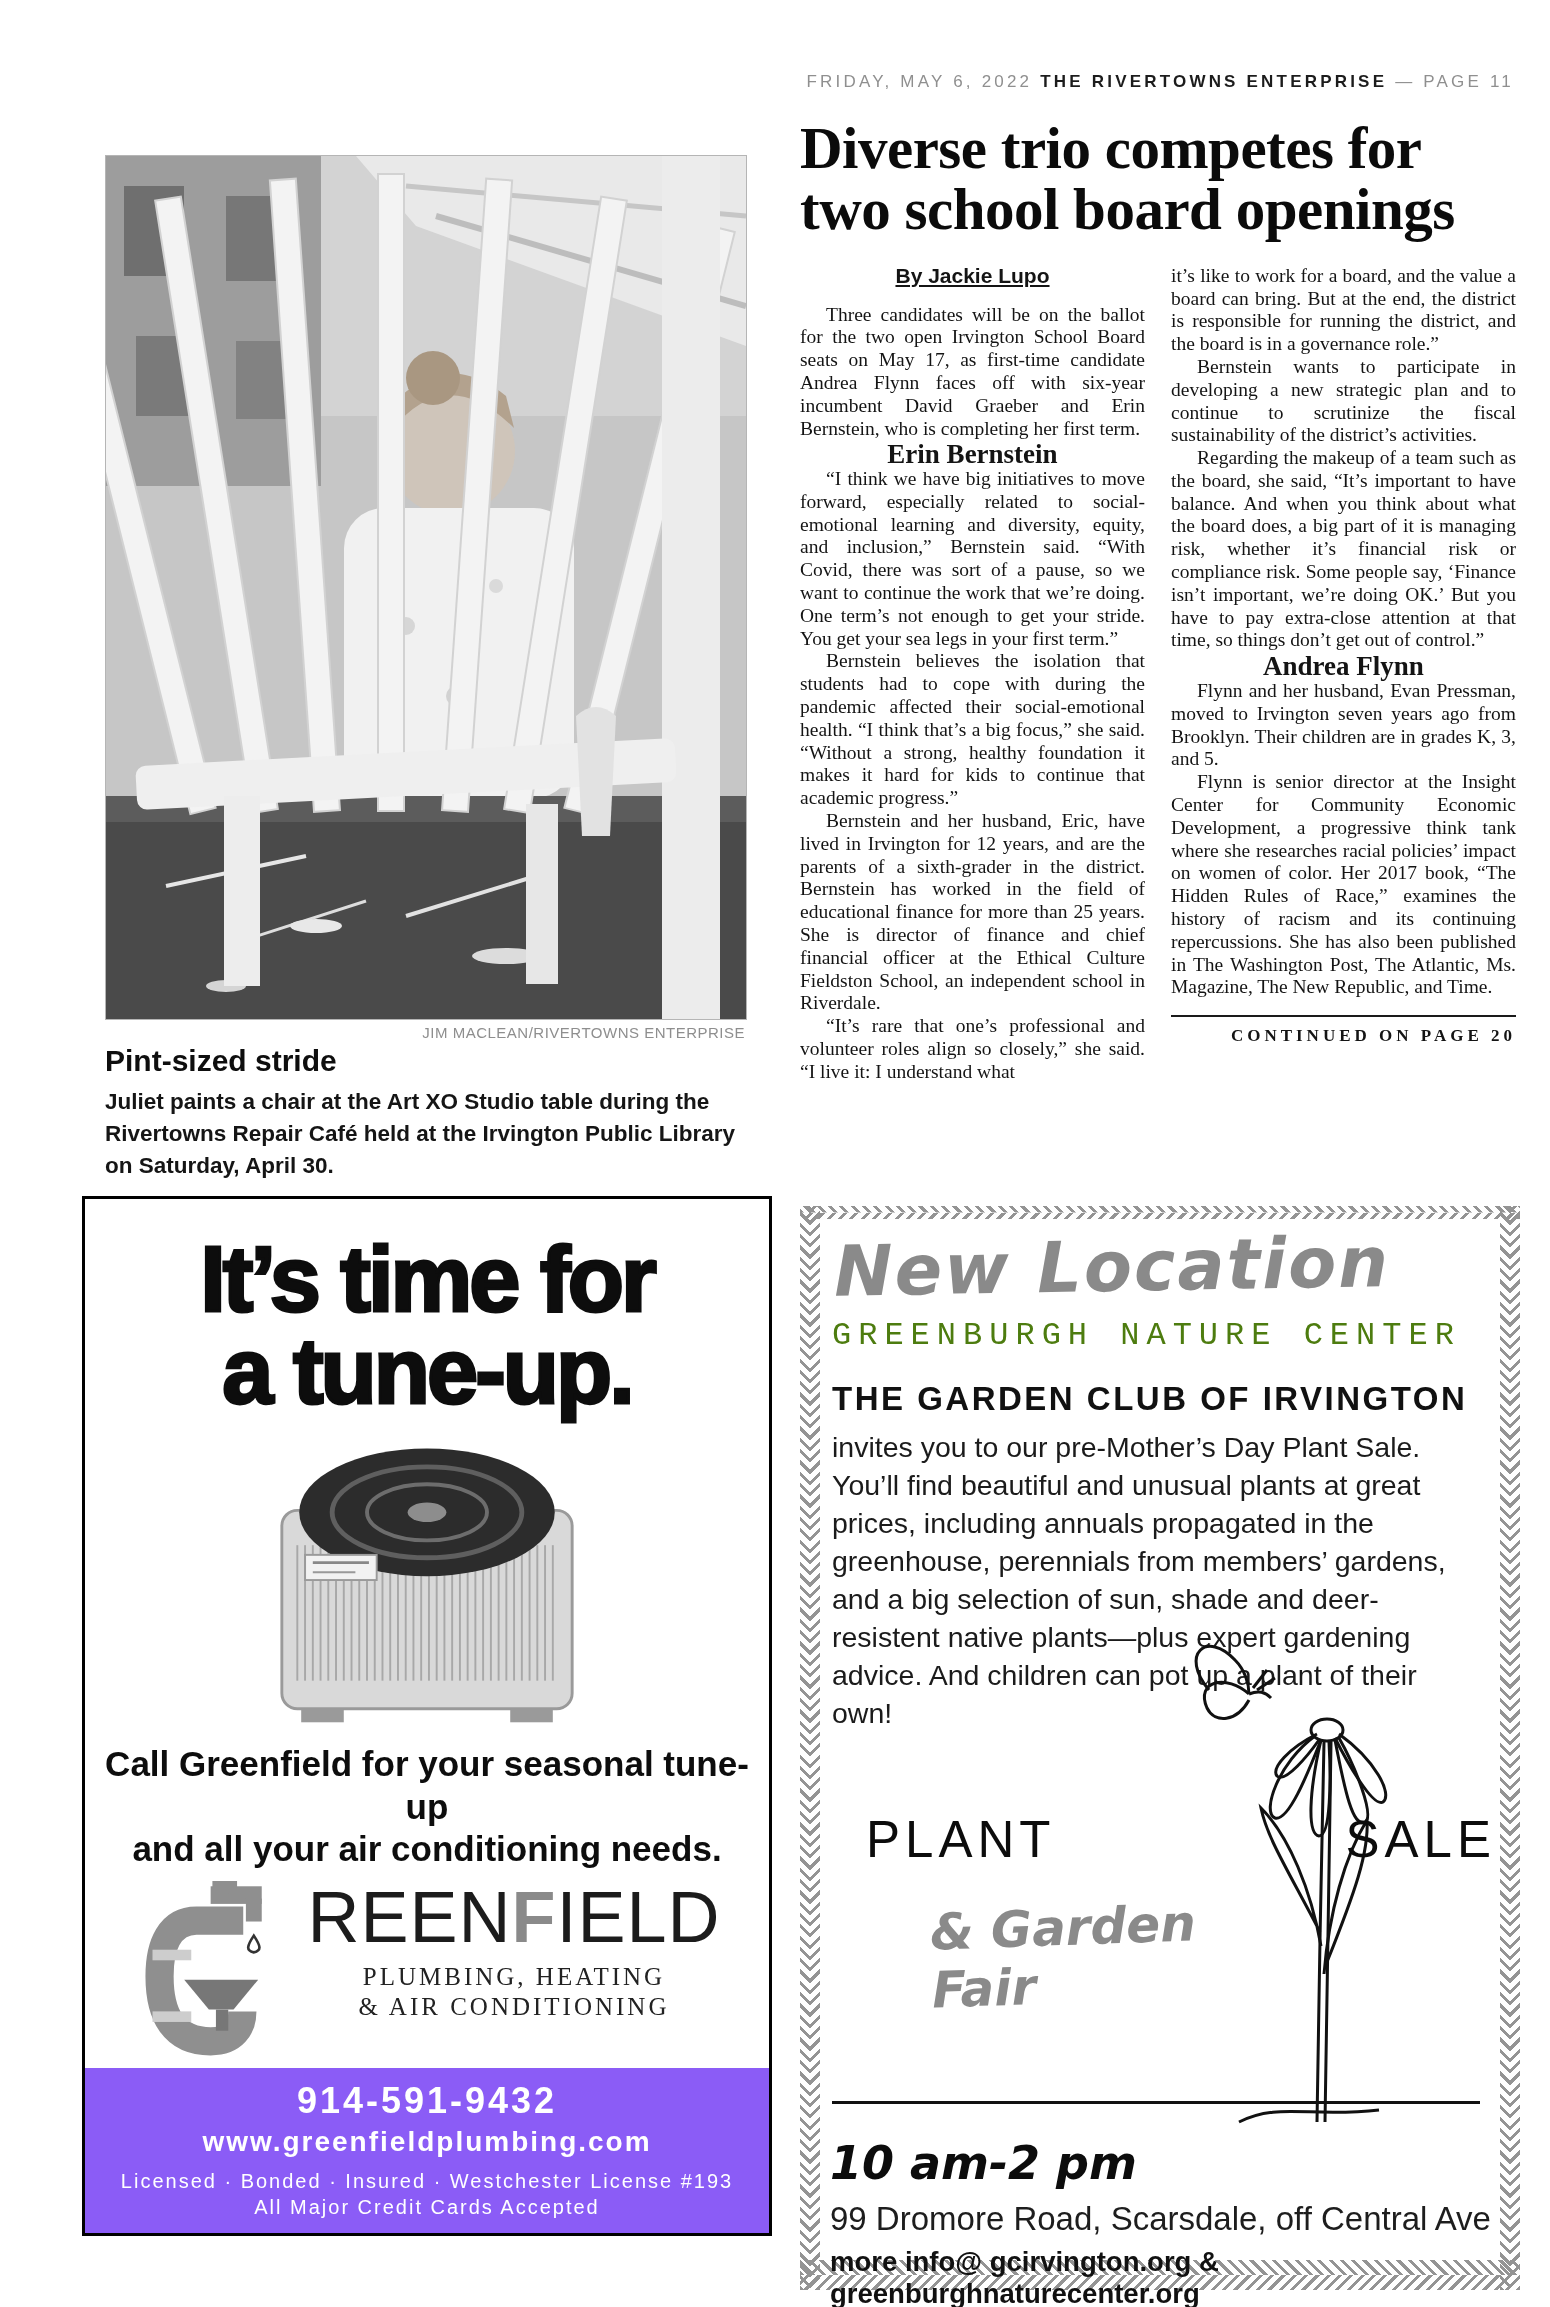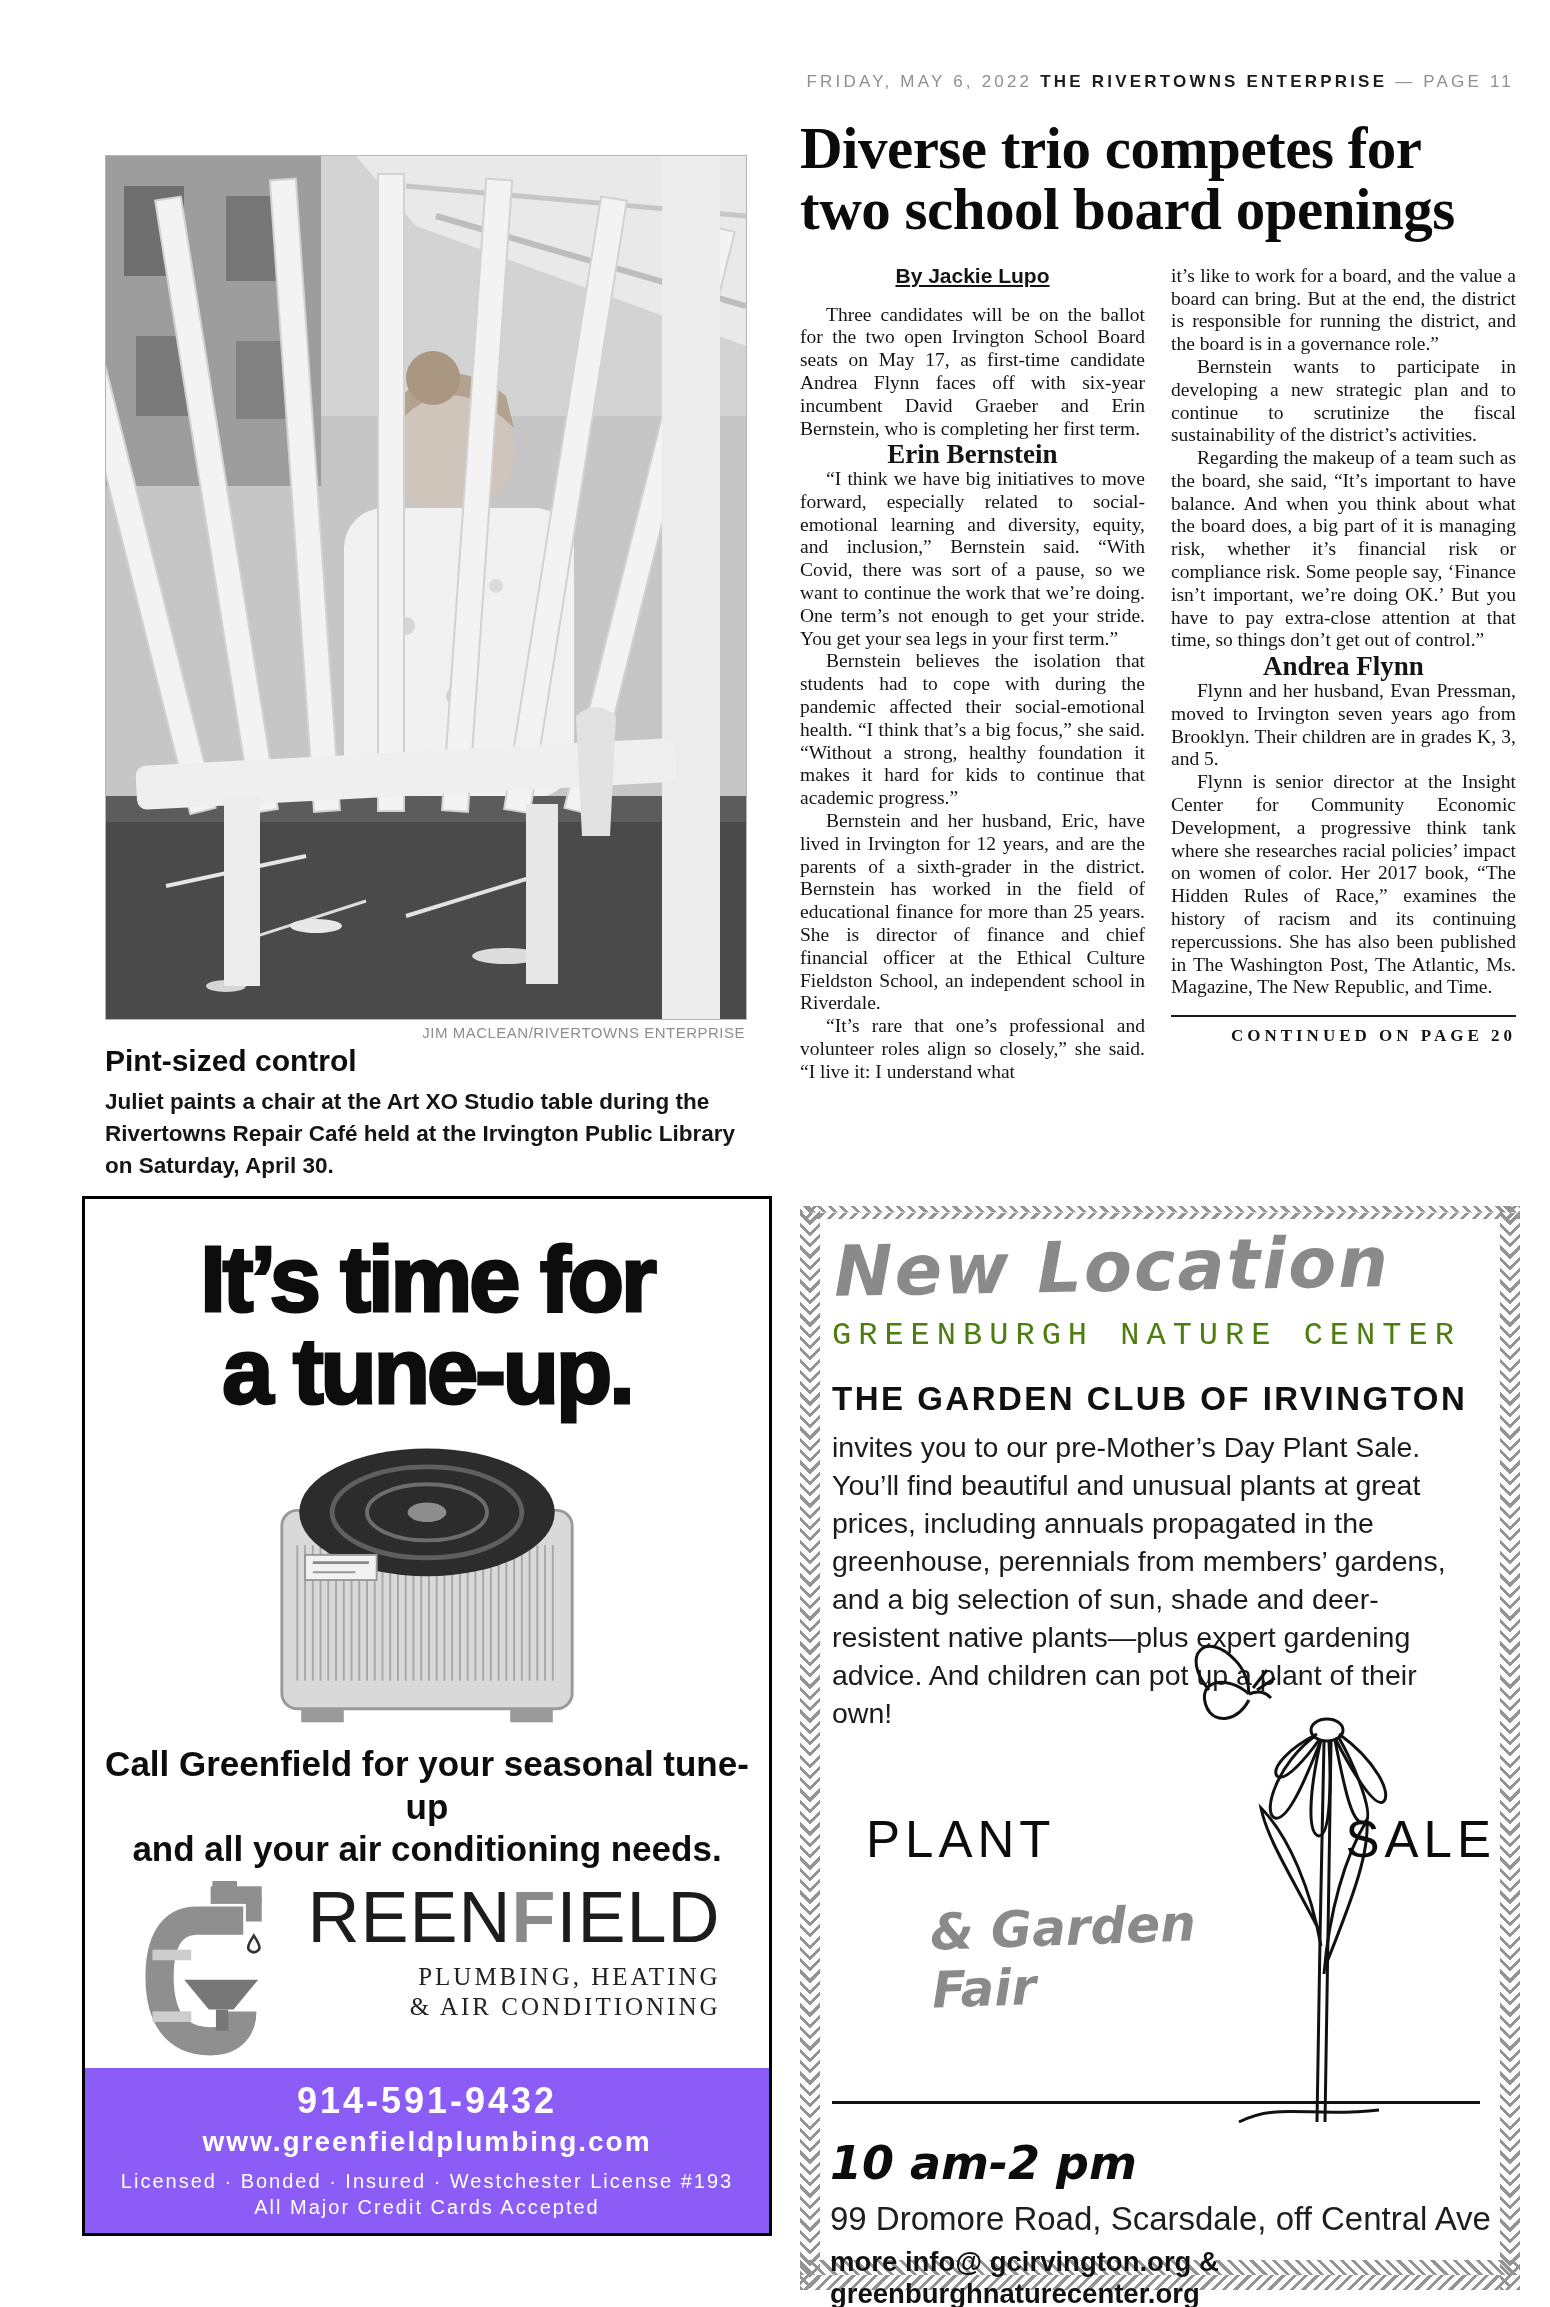--- a/index.html
+++ b/index.html
@@ -62,21 +62,21 @@
     font-family:"Liberation Sans", sans-serif;
   }
   .gl-headline {
     margin-top:34px; text-align:center; font-weight:bold; color:#0d0d0d;
     font-size:92px; line-height:1.0; letter-spacing:-3px;
     -webkit-text-stroke:3px #0d0d0d;
   }
   .gl-ac { display:block; margin:14px auto 0; }
   .gl-call { text-align:center; font-weight:bold; font-size:35px; line-height:1.22; margin-top:12px; color:#0d0d0d; }
   .gl-logo { display:flex; justify-content:center; align-items:flex-start; margin-top:10px; }
-  .gl-logo-text { margin-left:24px; text-align:right; }
+  .gl-logo-text { margin-left:24px; text-align:center; }
   .gl-wordmark { font-size:72px; line-height:1; color:#1c1c1c; letter-spacing:1px; }
   .gl-wordmark .f-wrench { color:#8a8a8a; font-weight:bold; }
   .gl-sub { font-family:"Liberation Serif", serif; font-size:25px; letter-spacing:3px; color:#222; margin-top:10px; }
   .gl-footer {
     position:absolute; left:0; right:0; bottom:0; background:#8b5cf6; color:#fff;
     text-align:center; padding:12px 0 14px;
   }
   .gl-phone { font-size:36px; font-weight:bold; letter-spacing:3px; }
   .gl-site  { font-size:28px; font-weight:bold; letter-spacing:2px; margin-top:4px; }
   .gl-license { font-size:20px; letter-spacing:2px; margin-top:12px; }
@@ -192,21 +192,21 @@
       </g>
 
       <rect x="556" y="0" width="58" height="863" fill="#ececec"></rect>
       <rect x="30" y="596" width="540" height="44" rx="10" fill="#efefef" transform="rotate(-3 300 618)"></rect>
       <rect x="118" y="640" width="36" height="190" fill="#ededed"></rect>
       <rect x="420" y="648" width="32" height="180" fill="#e7e7e7"></rect>
       <path d="M470,560 q20,-18 40,0 l-6,120 h-28 Z" fill="#e2e2e2"></path>
     </svg>
   </div>
   <div class="photo-credit">JIM MACLEAN/RIVERTOWNS ENTERPRISE</div>
-  <div class="caption-title">Pint-sized control</div>
+  <div class="caption-title">Pint-sized stride</div>
   <div class="caption-text">Juliet paints a chair at the Art XO Studio table during the Rivertowns Repair Café held at the Irvington Public Library on Saturday, April 30.</div>
 
   <div class="article">
     <div class="headline">
       <div>Diverse trio competes for</div>
       <div>two school board openings</div>
     </div>
     <div class="art-cols">
       <div class="col">
         <div class="byline">By Jackie Lupo</div>

